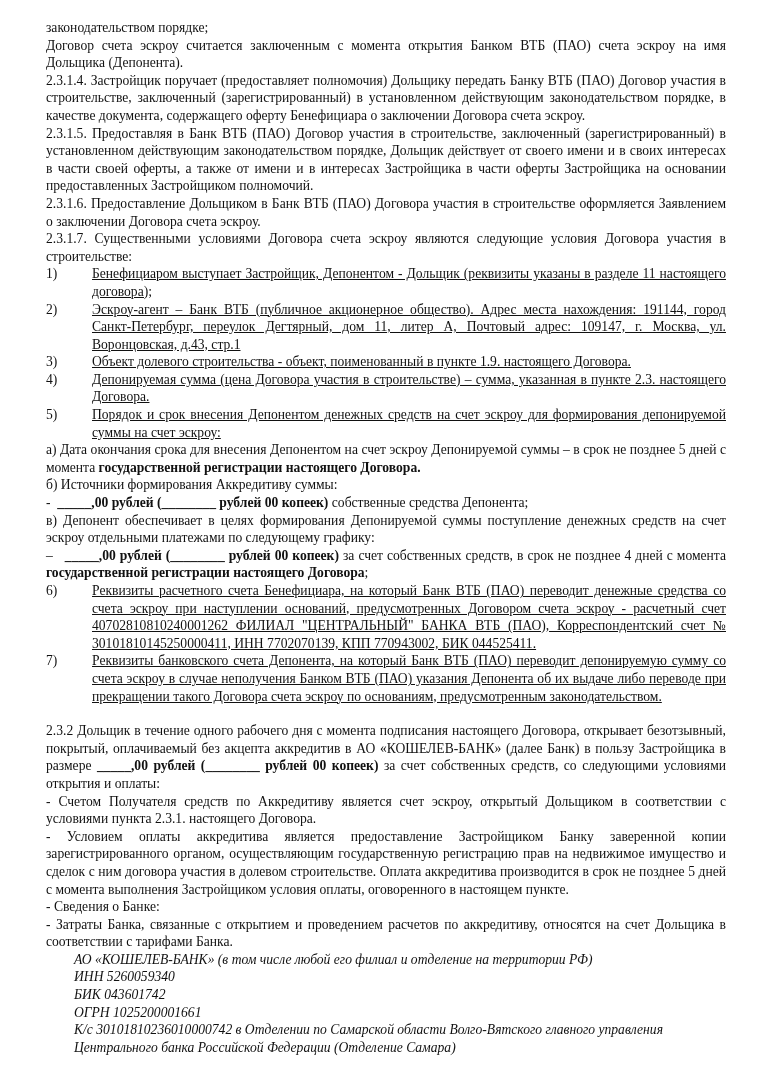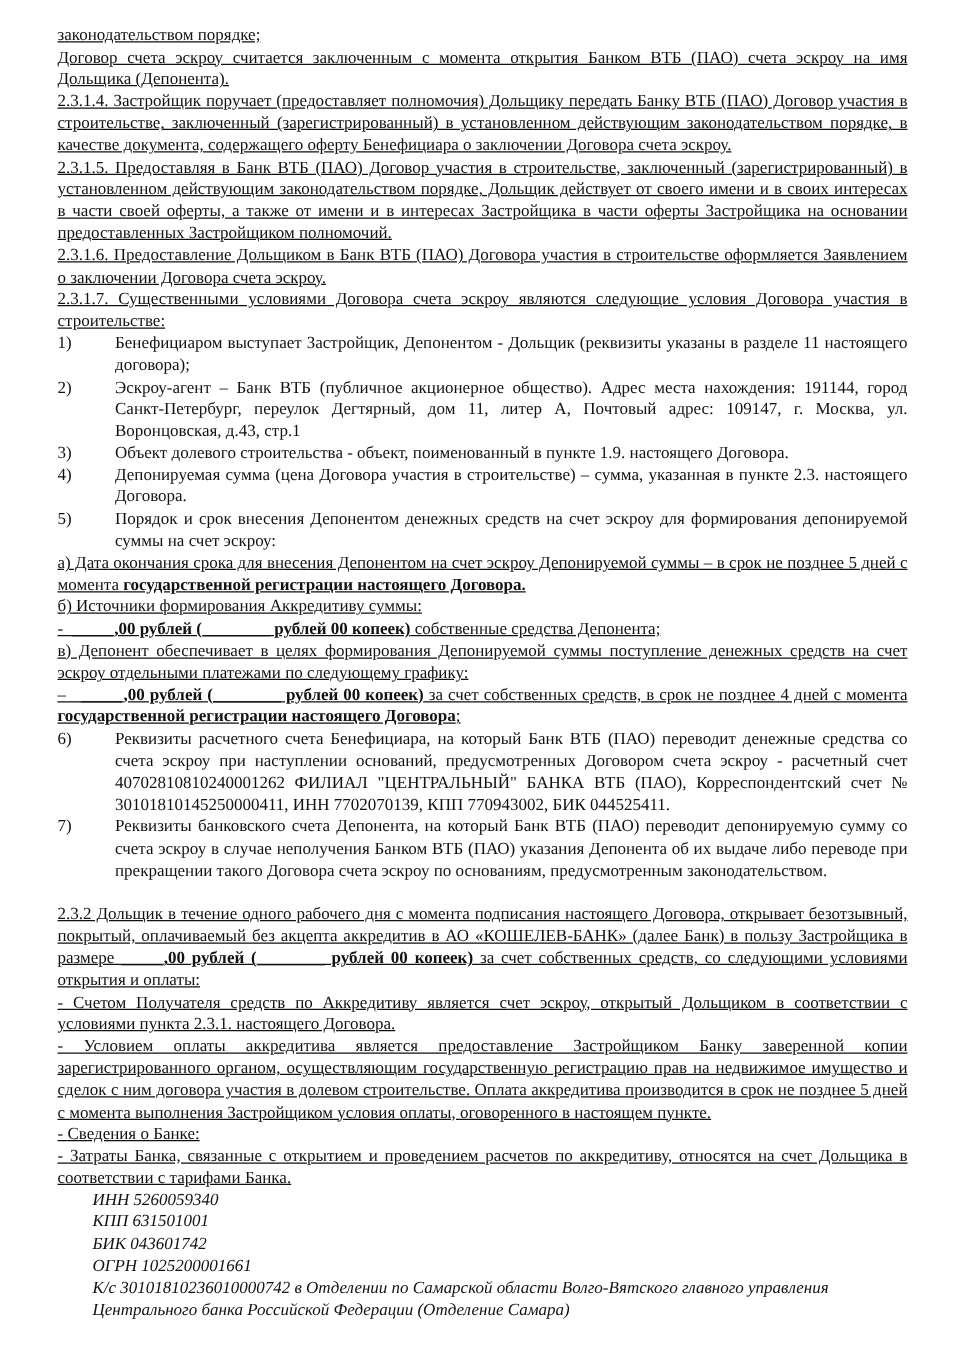--- a/index.html
+++ b/index.html
@@ -3,24 +3,24 @@
 <meta charset="utf-8">
 <style>
   html, body { margin: 0; padding: 0; background: #ffffff; }
   body { width: 764px; height: 1080px; overflow: hidden; position: relative; }
   .page {
     position: absolute; left: 46px; top: 19px; width: 680px;
     font-family: "Liberation Serif", serif; font-size: 13.6px; line-height: 17.6px;
     color: #111111; text-align: justify;
   }
   .p { margin: 0; }
-  .p.last { text-align-last: left; text-decoration: underline; }
+  .p.last { text-align-last: left; }
   .item { display: flex; margin: 0; }
   .item .num { width: 46px; flex: none; }
-  .item .txt { flex: 1; }
+  .item .txt { flex: 1; text-decoration: underline; }
   .b { font-weight: bold; }
   .gap { height: 17px; }
   .bank { padding-left: 28px; font-style: italic; text-align: left; }
   .bank div { margin: 0; }
 </style>
 </head>
 <body>
 
 <div class="page">
   <p class="p last">законодательством порядке;</p>
@@ -68,21 +68,21 @@
 
   <div class="gap"></div>
 
   <p class="p last"><span>2.3.2 Дольщик  в течение одного рабочего дня с момента подписания настоящего Договора, открывает безотзывный, покрытый, оплачиваемый без акцепта аккредитив в АО «КОШЕЛЕВ-БАНК» (далее Банк) в пользу Застройщика в размере </span><span class="b">_____,00 рублей (________ рублей 00 копеек)</span><span> за счет собственных средств, со следующими условиями открытия и оплаты:</span></p>
   <p class="p last">- Счетом Получателя средств по Аккредитиву является счет эскроу, открытый Дольщиком в соответствии с условиями пункта 2.3.1. настоящего Договора.</p>
   <p class="p last">- Условием оплаты аккредитива является предоставление Застройщиком Банку заверенной копии зарегистрированного органом, осуществляющим государственную регистрацию прав на недвижимое имущество и сделок с ним договора участия в долевом строительстве. Оплата аккредитива производится в срок  не позднее  5 дней с момента выполнения Застройщиком условия оплаты, оговоренного в настоящем пункте.</p>
   <p class="p last">- Сведения о Банке:</p>
   <p class="p last">- Затраты Банка, связанные с открытием и проведением расчетов по аккредитиву, относятся на счет Дольщика в соответствии с тарифами Банка.</p>
 
   <div class="bank">
+    <div>АО «КОШЕЛЕВ-БАНК» (в том числе любой его филиал и отделение на территории РФ)</div>
     <div>ИНН 5260059340</div>
-    <div>КПП 631501001</div>
     <div>БИК 043601742</div>
     <div>ОГРН 1025200001661</div>
     <div>К/с 30101810236010000742 в Отделении по Самарской области Волго-Вятского главного управления Центрального банка Российской Федерации (Отделение Самара)</div>
 
   </div>
 
 </div>
 
 </body></html>

